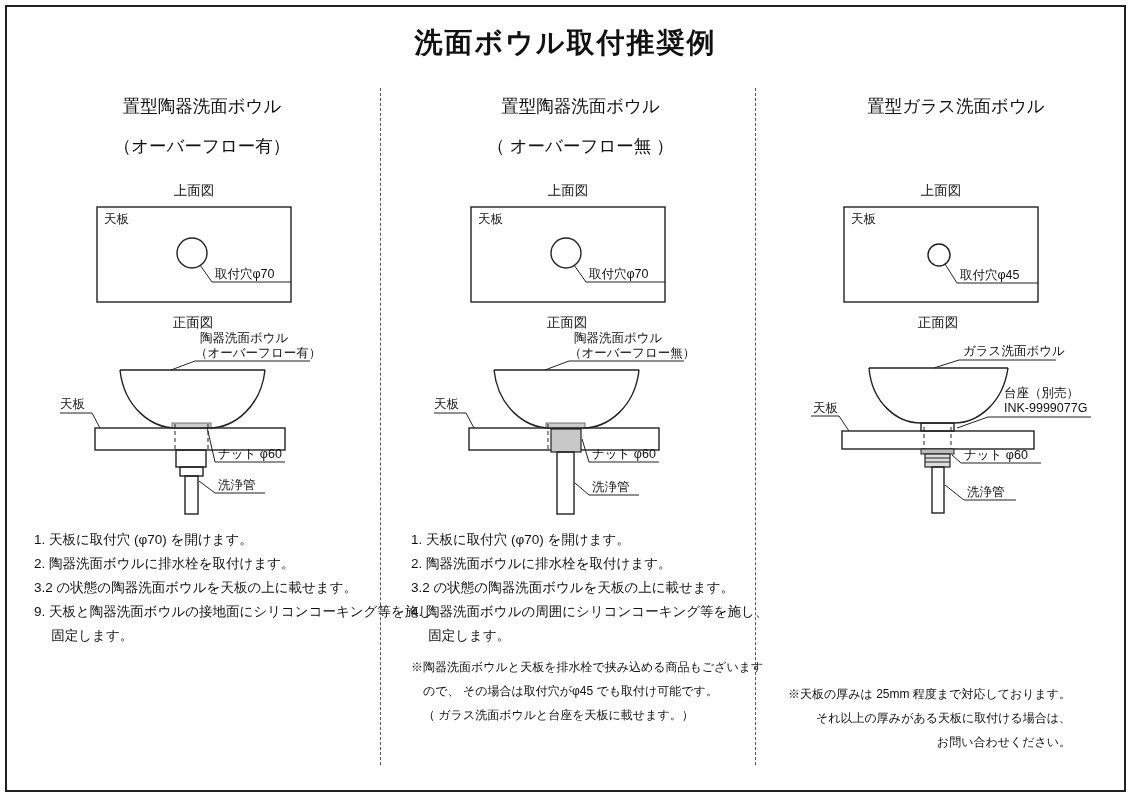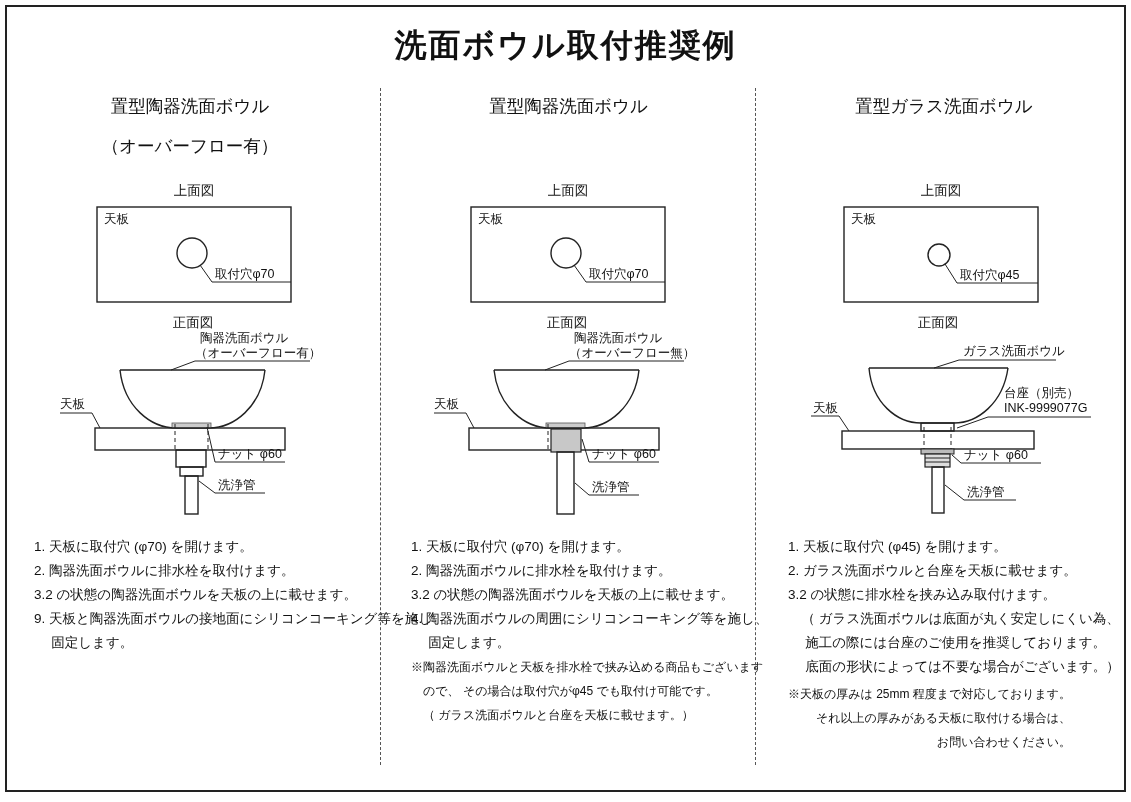--- a/index.html
+++ b/index.html
@@ -1,37 +1,37 @@
 <!DOCTYPE html>
 <html><head>
 <meta charset="utf-8">
 <style>
   html,body{margin:0;padding:0;background:#fff;}
   .page{position:relative;width:1131px;height:802px;background:#fff;overflow:hidden;
         font-family:"Liberation Sans",sans-serif;color:#111;}
   .frame{position:absolute;left:5px;top:5px;width:1117px;height:783px;border:2px solid #222;}
   .main-title{position:absolute;top:24px;left:0;width:100%;text-align:center;
-              font-size:32px;font-weight:bold;letter-spacing:2px;}
+              font-size:28px;font-weight:bold;letter-spacing:2px;}
   .col{position:absolute;top:88px;height:677px;}
   .col1{left:0;width:380px;}
   .col2{left:380px;width:375px;border-left:1px dashed #555;}
   .col3{left:755px;width:376px;border-left:1px dashed #555;}
-  .heading{position:absolute;top:6px;left:0;width:100%;text-align:center;font-size:17.5px;}
+  .heading{position:absolute;top:6px;left:12px;width:100%;text-align:center;font-size:17.5px;}
   .heading2{top:46px;}
   .topview{position:absolute;top:92px;}
   .frontview{position:absolute;top:227px;}
   .col1 .topview{left:94px;} .col2 .topview{left:87px;} .col3 .topview{left:85px;}
   .col1 .frontview{left:55px;} .col2 .frontview{left:48px;} .col3 .frontview{left:45px;}
   svg{overflow:visible;}
   svg text{font-family:"Liberation Sans",sans-serif;font-size:12.5px;fill:#111;}
   svg .dtitle{font-size:13.5px;}
   svg .shape{fill:none;stroke:#222;stroke-width:1.4;}
   svg .thin{fill:none;stroke:#222;stroke-width:1;}
   svg .dash{fill:none;stroke:#222;stroke-width:1;stroke-dasharray:4 3;}
-  .steps{position:absolute;top:440px;font-size:13.5px;line-height:24px;margin-top:7px;}
+  .steps{position:absolute;top:440px;font-size:13.5px;line-height:24px;}
   .col1 .steps{left:34px;} .col2 .steps{left:30px;} .col3 .steps{left:32px;}
   .note{position:absolute;font-size:12px;line-height:24px;}
   .col2 .note{left:30px;top:567px;} .col3 .note{left:32px;top:594px;text-align:right;}
   .text-line{white-space:pre;}
 </style>
 </head>
 <body>
 
 <div class="page">
   <div class="frame"></div>
@@ -75,20 +75,21 @@
         <div class="text-line">1. 天板に取付穴 (φ70) を開けます。</div>
         <div class="text-line">2. 陶器洗面ボウルに排水栓を取付けます。</div>
         <div class="text-line">3.2 の状態の陶器洗面ボウルを天板の上に載せます。</div>
         <div class="text-line">9. 天板と陶器洗面ボウルの接地面にシリコンコーキング等を施し、</div>
         <div class="text-line">　 固定します。</div>
       </div>
   </div>
 
   <div class="col col2">
     <div class="heading">置型陶器洗面ボウル</div>
+    <div class="heading heading2">（ オーバーフロー無 ）</div>
 
     <svg class="topview" viewBox="0 0 200 125" width="200" height="125">
       <text class="dtitle" x="100" y="15" text-anchor="middle">上面図</text>
       <rect class="shape" x="3" y="27" width="194" height="95"></rect>
       <text x="10" y="43">天板</text>
       <circle class="shape" cx="98" cy="73" r="15"></circle>
       <path class="thin" d="M106,85 L118,102 H197"></path>
       <text x="121" y="98">取付穴φ70</text>
     </svg>
 
@@ -154,27 +155,19 @@
       <path class="thin" d="M124,143 H149 M124,147 H149"></path>
       <rect class="shape" x="131" y="152" width="12" height="46"></rect>
       <text x="12" y="97">天板</text>
       <path class="thin" d="M10,101 H38 L48,116"></path>
       <path class="thin" d="M151,140 L160,148 H240"></path>
       <text x="163" y="144">ナット φ60</text>
       <path class="thin" d="M144,170 L163,185 H215"></path>
       <text x="166" y="181">洗浄管</text>
     </svg>
 
-    <div class="steps">
-        <div class="text-line">1. 天板に取付穴 (φ45) を開けます。</div>
-        <div class="text-line">2. ガラス洗面ボウルと台座を天板に載せます。</div>
-        <div class="text-line">3.2 の状態に排水栓を挟み込み取付けます。</div>
-        <div class="text-line">　（ ガラス洗面ボウルは底面が丸く安定しにくい為、</div>
-        <div class="text-line">　 施工の際には台座のご使用を推奨しております。</div>
-        <div class="text-line">　 底面の形状によっては不要な場合がございます。）</div>
-      </div>
     <div class="note">
         <div class="text-line">※天板の厚みは 25mm 程度まで対応しております。</div>
         <div class="text-line">　それ以上の厚みがある天板に取付ける場合は、</div>
         <div class="text-line">　お問い合わせください。</div>
       </div>
   </div>
 </div>
 
 </body></html>

